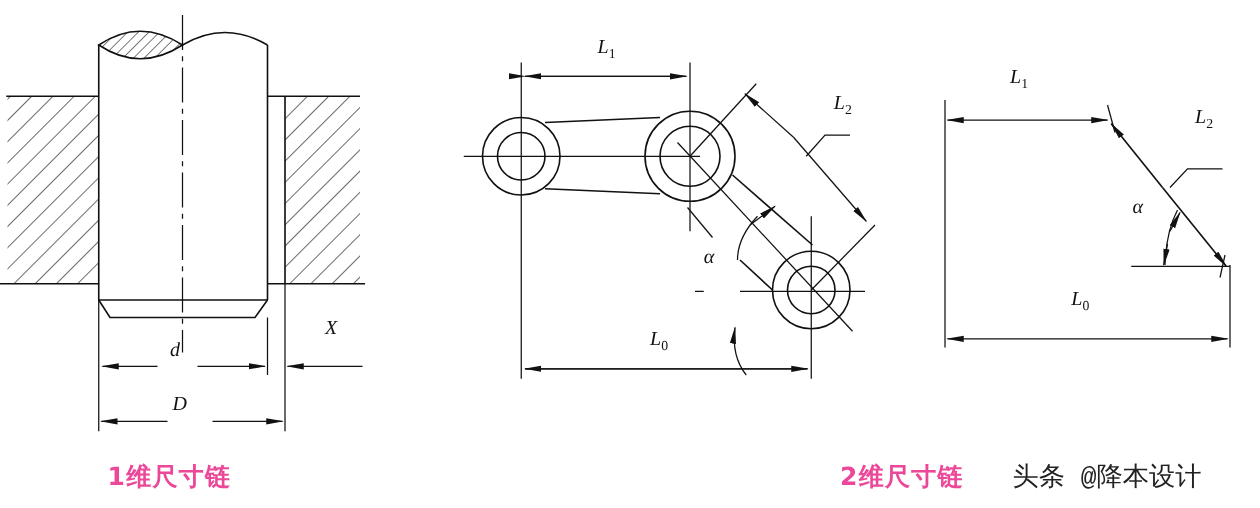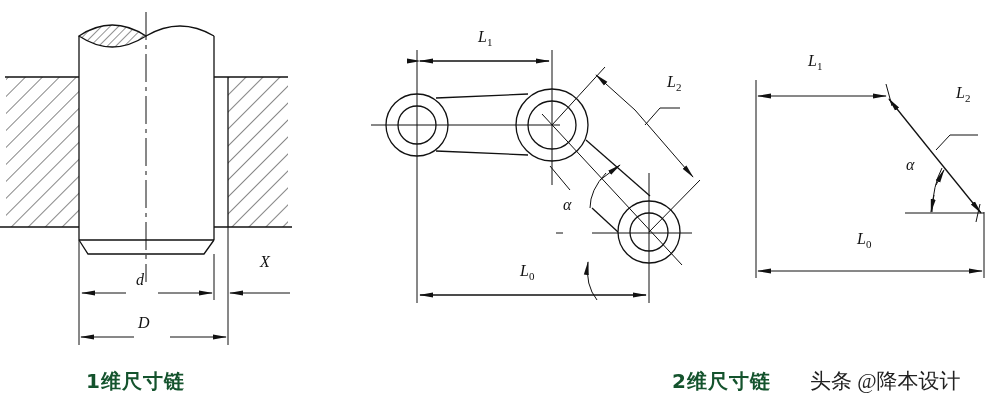--- a/index.html
+++ b/index.html
@@ -1,21 +1,21 @@
 <!DOCTYPE html>
 <html><head>
 <meta charset="utf-8">
 <style>
   html, body { margin: 0; padding: 0; background: #ffffff; }
   body { width: 1008px; height: 406px; position: relative; overflow: hidden; font-family: "Liberation Serif", serif; }
   svg { position: absolute; left: 0; top: 0; }
   .lbl { font-family: "Liberation Serif", serif; font-style: italic; font-size: 16px; fill: #111; }
   .sub { font-size: 11px; font-style: normal; }
-  .caption { position: absolute; font-family: "DejaVu Sans", sans-serif; font-weight: bold; font-size: 20px; color: #14532d; letter-spacing: 1px; }
-  .watermark { position: absolute; font-family: Liberation Serif, serif; font-size: 21px; color: #222; }
+  .caption { position: absolute; font-family: "DejaVu Sans", sans-serif; font-weight: bold; font-size: 20px; color: #ec4899; letter-spacing: 1px; }
+  .watermark { position: absolute; font-family: Liberation Mono, monospace; font-size: 21px; color: #222; }
 </style>
 </head>
 <body>
 
 <svg width="1008" height="406" viewBox="0 0 1008 406">
   <defs>
     <pattern id="hatch" patternUnits="userSpaceOnUse" width="12" height="12" patternTransform="rotate(45)">
       <line x1="0" y1="0" x2="0" y2="12" stroke="#111" stroke-width="1"></line>
     </pattern>
     <pattern id="hatch2" patternUnits="userSpaceOnUse" width="6" height="6" patternTransform="rotate(45)">

